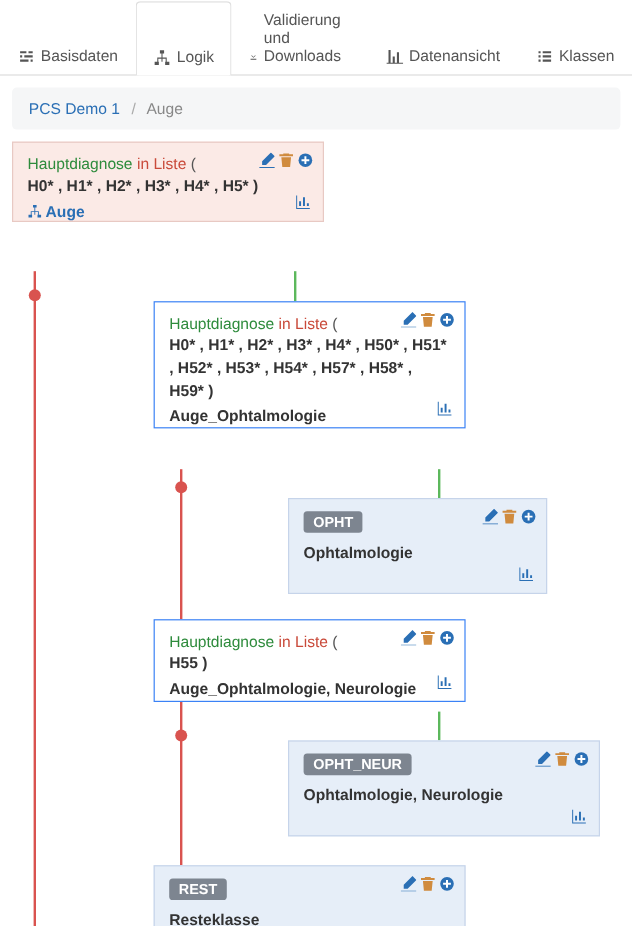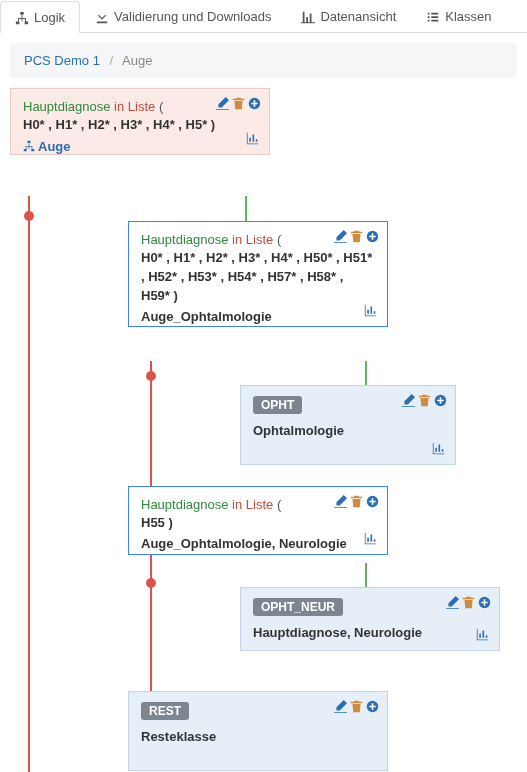--- a/index.html
+++ b/index.html
@@ -119,20 +119,26 @@
     font-size: 12px;
     padding: 2px 8px;
     border-radius: 3px;
     margin-bottom: 6px;
   }
 </style>
 </head>
 <body>
 
 <div class="tabs">
+  <div class="tab">
+    <svg class="icon-s" viewBox="0 0 16 16">
+        <path d="M2 3h6v2H2zM10 3h4v2h-4zM2 7h2v2H2zM6 7h8v2H6zM2 11h8v2H2zM12 11h2v2h-2z"></path>
+      </svg>
+    <span>Basisdaten</span>
+  </div>
   <div class="tab active">
     <svg class="icon-s" viewBox="0 0 16 16">
         <path d="M6 1h4v3H6zM1 12h4v3H1zM11 12h4v3h-4zM7.5 4v4h-4v4h1V9h3v3h1V9h3v3h1V8h-4V4z"></path>
       </svg>
     <span>Logik</span>
   </div>
   <div class="tab">
     <svg class="icon-s" viewBox="0 0 16 16">
         <path d="M8 1v8L5 6H3l5 5 5-5h-2L8 9V1zM2 13h12v2H2z"></path>
       </svg>
@@ -268,35 +274,35 @@
     <div class="body-text">Auge_Ophtalmologie, Neurologie</div>
     <div class="chart-btn icon-btn"><svg class="icon-chart" viewBox="0 0 16 16">
           <path d="M1 14V1h1v13h13v1H1zM4 12V7h2v5zM8 12V3h2v9zM12 12V9h2v3z"></path>
         </svg></div>
   </div>
 
   <div class="dot" style="left:136px; top:490px;"></div>
 
   <div class="vline green" style="left:355px; top:475px; height:24px;"></div>
 
-  <div class="node terminal" style="left:230px; top:499px; width:260px; height:64px;">
+  <div class="node terminal" style="left:230px; top:499px; width:260px; height:80px;">
     <div class="actions">
       <span class="icon-btn"><svg class="icon-pencil" viewBox="0 0 16 16">
             <path d="M12 0l4 4-9 9H3v-4zM0 15h16v1H0z"></path>
           </svg></span>
       <span class="icon-btn"><svg class="icon-trash" viewBox="0 0 16 16">
             <path d="M5 2V1h6v1h4v2H1V2zM3 5h10l-1 10H4z"></path>
           </svg></span>
       <span class="icon-btn"><svg class="icon-plus" viewBox="0 0 16 16">
             <circle cx="8" cy="8" r="7" fill="#2a6fb5"></circle>
             <path d="M7 4h2v8H7zM4 7h8v2H4z" fill="#fff"></path>
           </svg></span>
     </div>
     <span class="badge">OPHT_NEUR</span>
-    <div class="body-text">Hauptdiagnose, Neurologie</div>
+    <div class="body-text">Ophtalmologie, Neurologie</div>
     <div class="chart-btn icon-btn"><svg class="icon-chart" viewBox="0 0 16 16">
           <path d="M1 14V1h1v13h13v1H1zM4 12V7h2v5zM8 12V3h2v9zM12 12V9h2v3z"></path>
         </svg></div>
   </div>
 
   <div class="node terminal" style="left:118px; top:603px; width:260px; height:80px;">
     <div class="actions">
       <span class="icon-btn"><svg class="icon-pencil" viewBox="0 0 16 16">
             <path d="M12 0l4 4-9 9H3v-4zM0 15h16v1H0z"></path>
           </svg></span>

